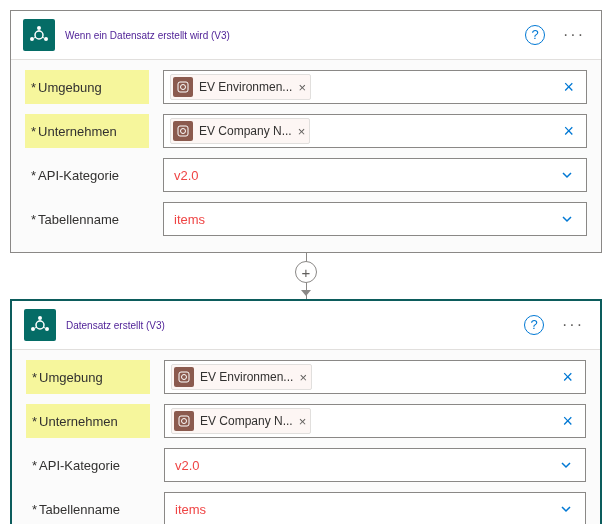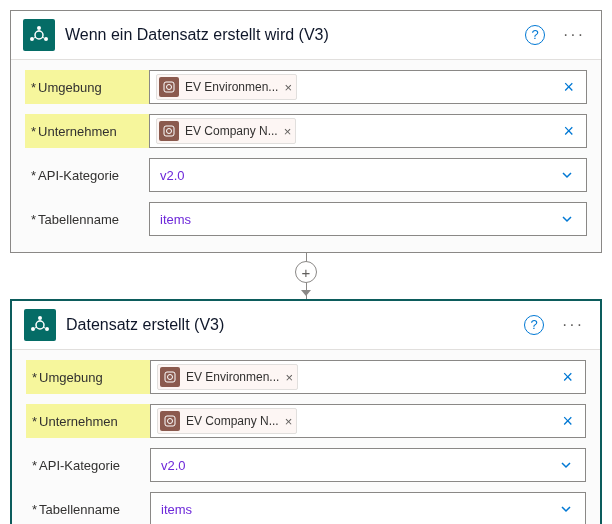--- a/index.html
+++ b/index.html
@@ -33,22 +33,22 @@
     background: #056c66;
     display: flex;
     align-items: center;
     justify-content: center;
     margin-right: 10px;
     border-radius: 2px;
   }
   .card-header .icon-box svg { display:block; }
   .card-title {
     flex: 1;
-    font-size: 16px;
-    color: #0f172a;
+    font-size: 10px;
+    color: #4c1d95;
   }
   .header-actions {
     display: flex;
     align-items: center;
     gap: 14px;
   }
   .help-btn {
     width: 20px;
     height: 20px;
     border: 1.5px solid #0078d4;
@@ -82,21 +82,21 @@
     font-size: 13px;
     color: #323130;
     padding: 4px 6px;
   }
   .label-col.highlight {
     background: #f6f69c;
   }
   .req-star { color: #323130; margin-right: 2px; }
   .field-col {
     flex: 1;
-    margin-left: 0;
+    margin-left: 14px;
   }
   .field-box {
     border: 1px solid #8a8886;
     background: #ffffff;
     display: flex;
     align-items: center;
     min-height: 34px;
     padding: 3px 6px;
   }
   .token {
@@ -142,21 +142,21 @@
     font-weight: 300;
   }
   .field-chevron {
     color: #0078d4;
     cursor: pointer;
     padding: 0 6px;
   }
   .field-chevron svg { display:block; }
   .field-text {
     flex: 1;
-    color: #6d28d9;
+    color: #ef4444;
     padding-left: 4px;
   }
   .connector {
     display: flex;
     flex-direction: column;
     align-items: center;
     margin: 0;
     position: relative;
     height: 46px;
   }

